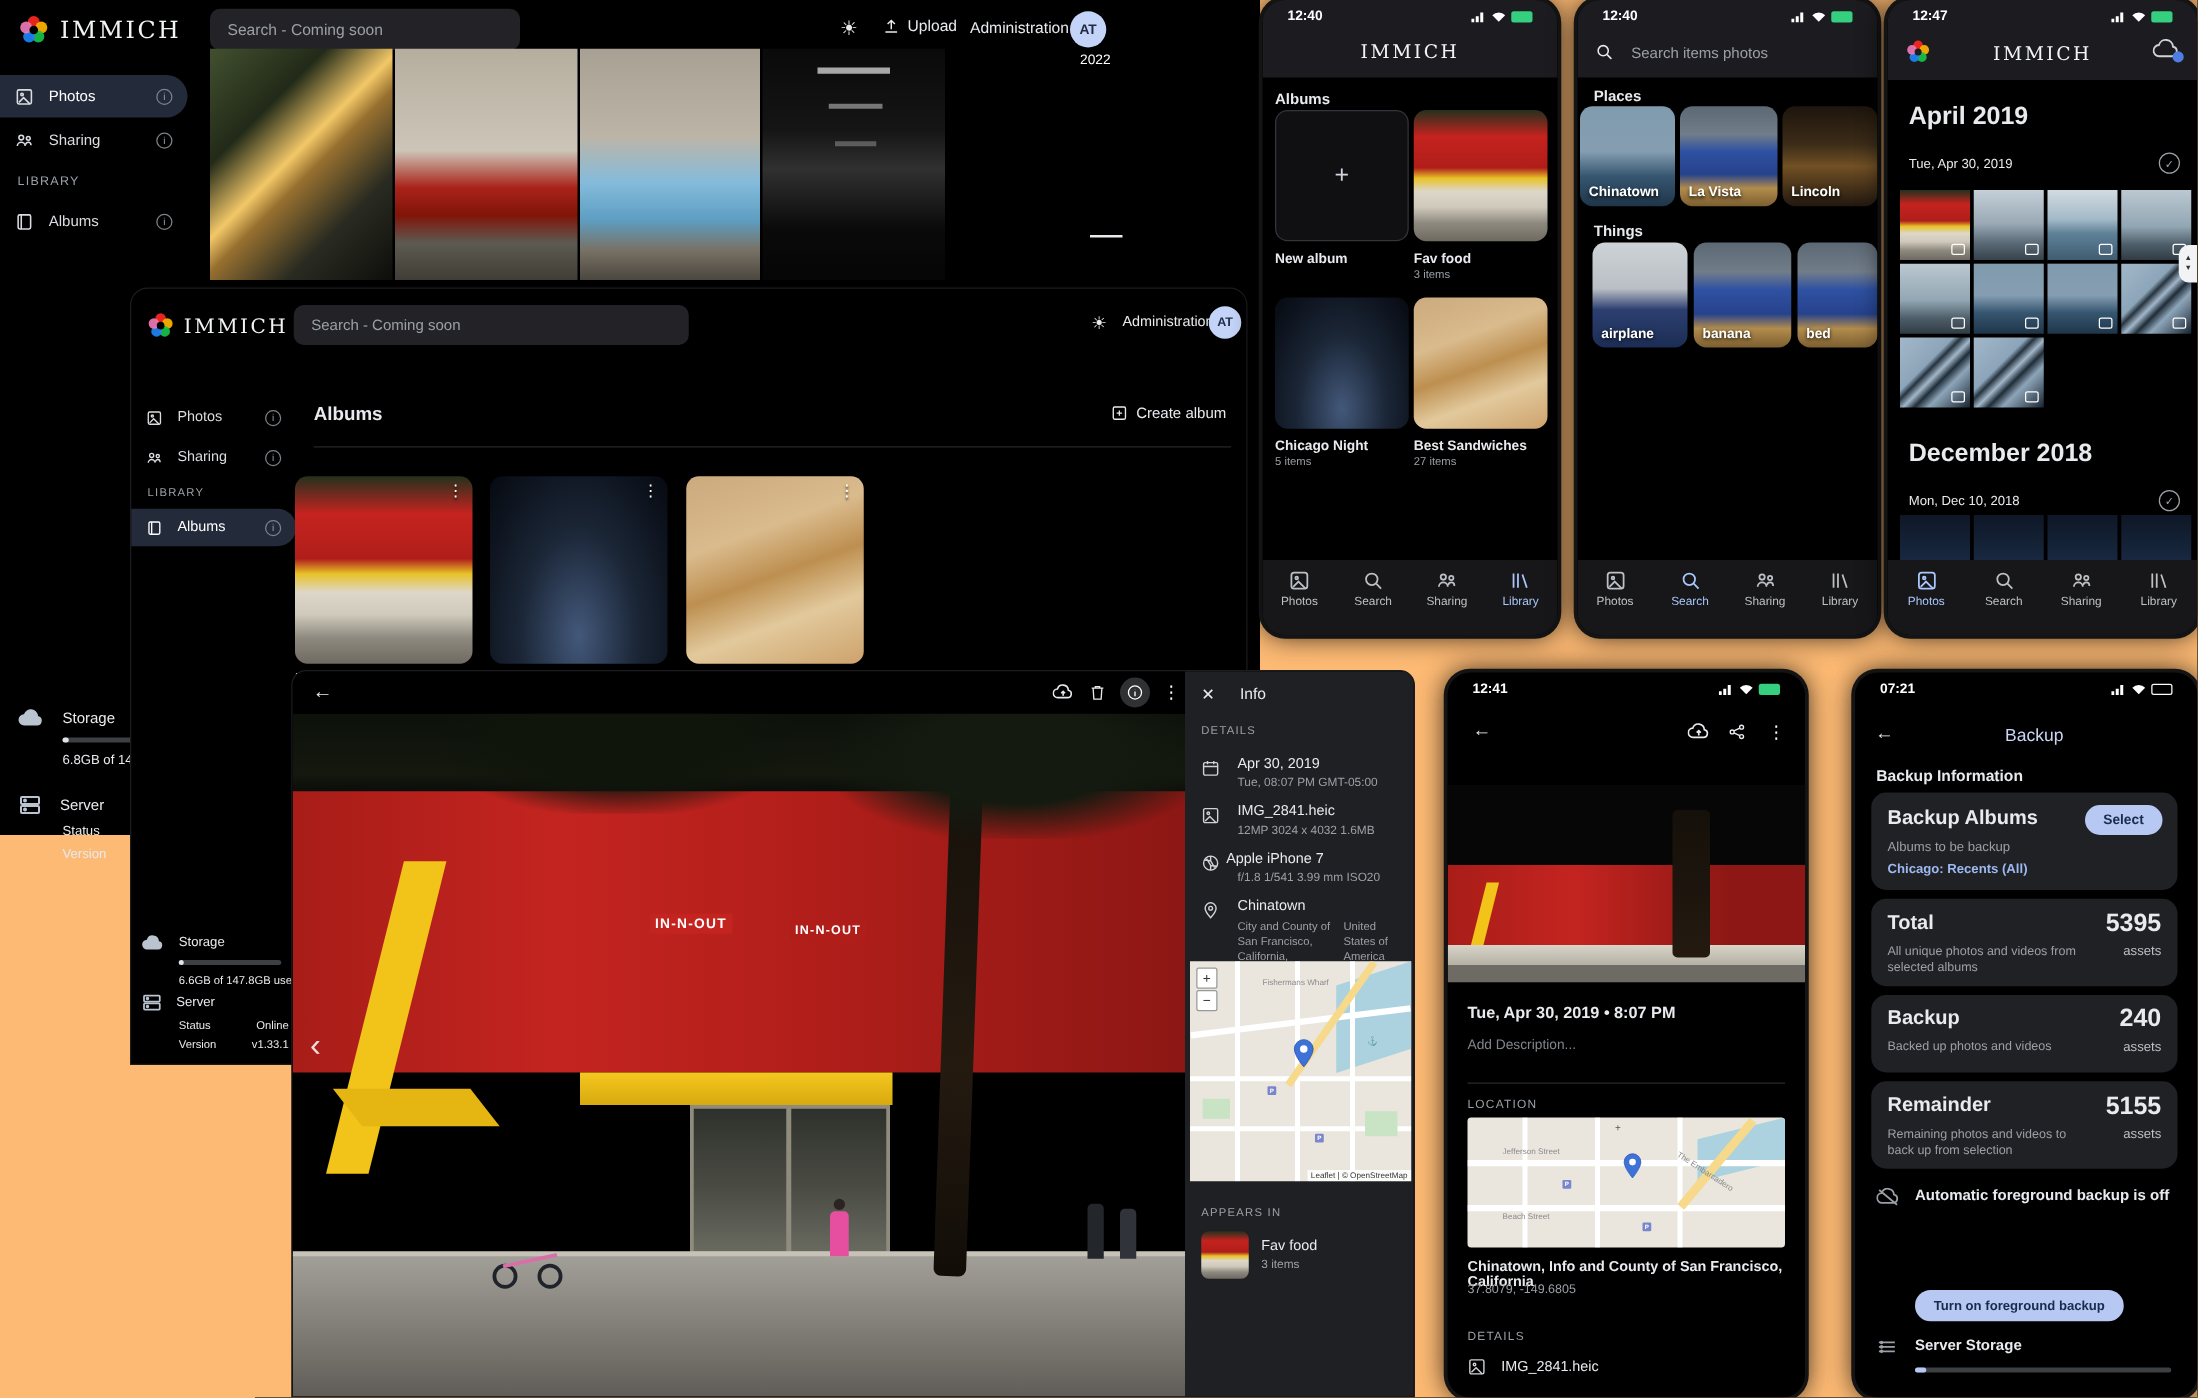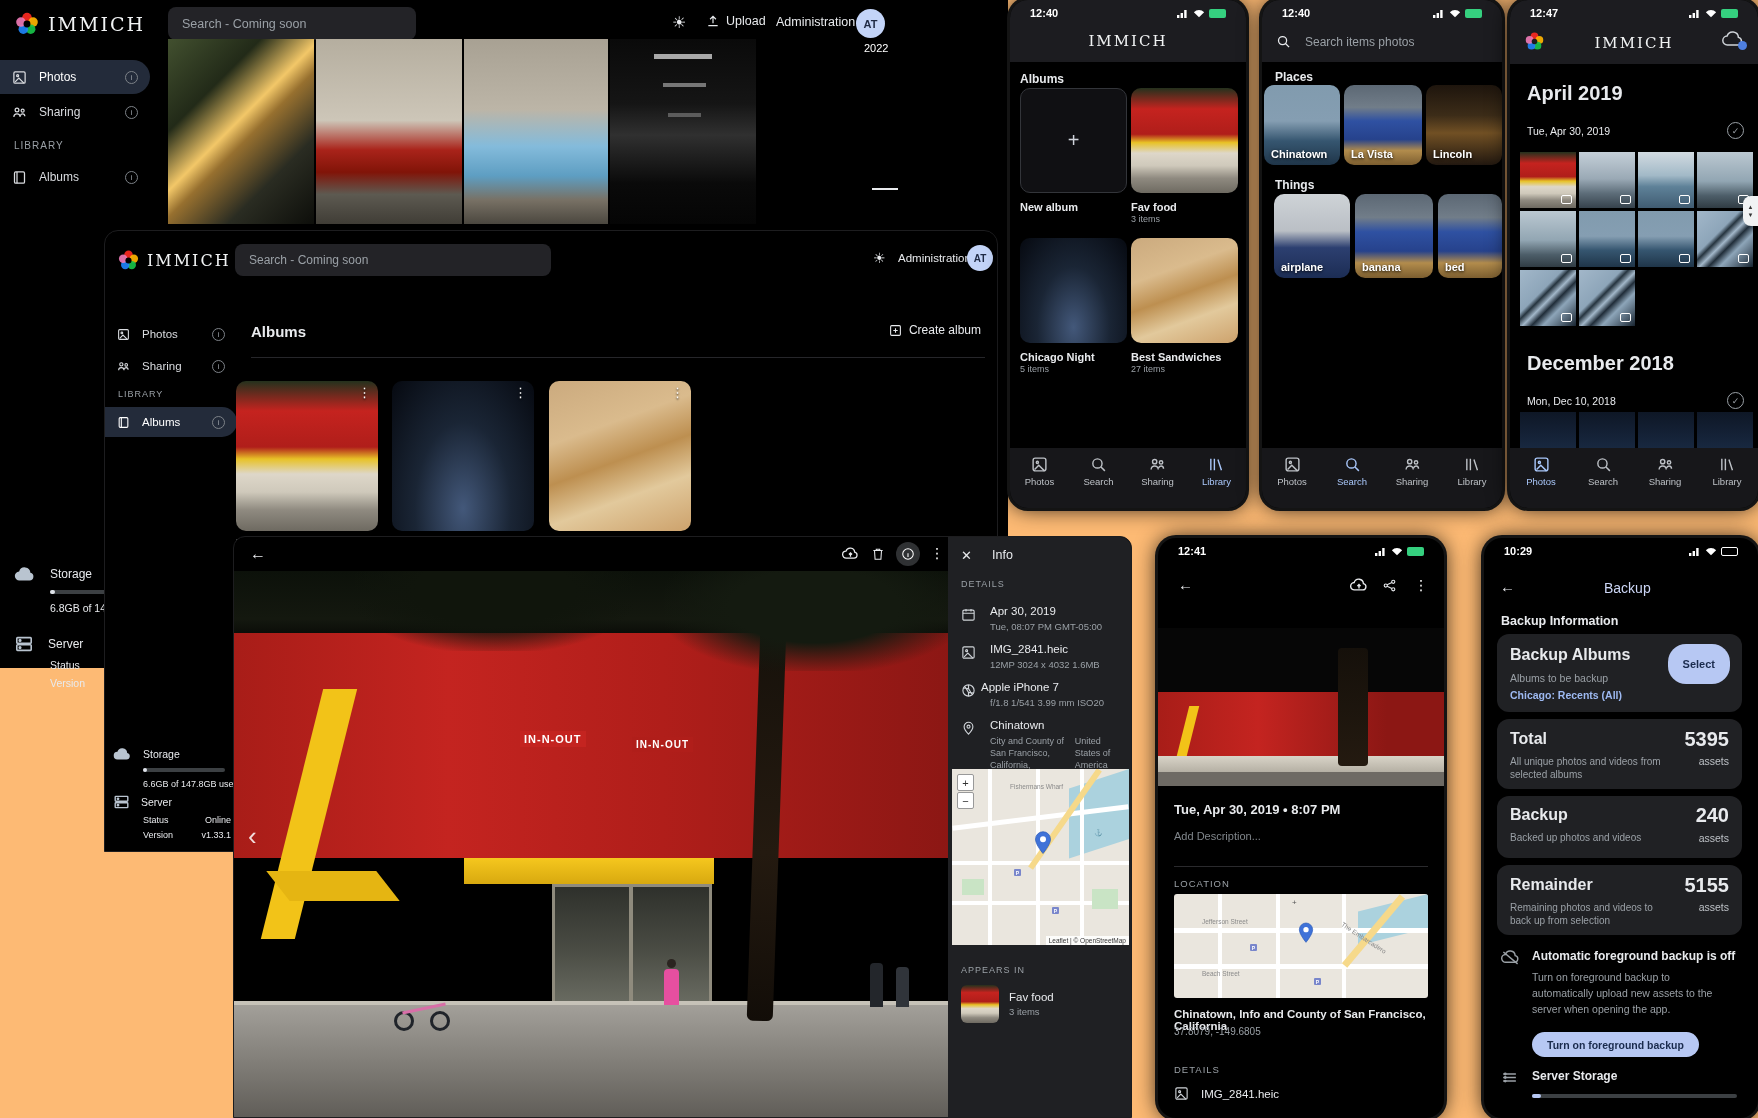--- a/index.html
+++ b/index.html
@@ -779,40 +779,40 @@
             <circle cx="9" cy="9" r="1.6"></circle>
             <path d="M5 19l6-6 8 8"></path>
           </svg>
         </span>
       <span class="white" style="font-size:11.5px;">IMG_2841.heic</span>
     </div>
   </div>
 
   <div class="phone" style="left:1484px;top:538px;width:274px;height:580px;">
     <div class="statusbar">
-      <span>10:29</span>
+      <span>07:21</span>
       <span class="sticons">
         <svg width="12" height="9" viewBox="0 0 12 9">
             <rect x="0" y="6" width="2.4" height="3" fill="#fff"></rect>
             <rect x="3.6" y="4" width="2.4" height="5" fill="#fff"></rect>
             <rect x="7.2" y="1" width="2.4" height="8" fill="#fff"></rect>
           </svg>
         <svg width="12" height="9" viewBox="0 0 14 10">
             <path d="M7 9.5 1 3.5a8.5 8.5 0 0 1 12 0z" fill="#fff"></path>
           </svg>
         <span style="display:inline-block;width:17px;height:9px;border:1px solid #fff;border-radius:2px;"></span>
       </span>
     </div>
     <span class="abs white" style="left:16px;top:40px;font-size:15px;">←</span>
     <div class="abs" style="left:120px;top:42px;font-size:14px;color:#ccd6f6;font-weight:500;">Backup</div>
     <div class="abs white" style="left:17px;top:76px;font-size:12.5px;font-weight:700;">Backup Information</div>
 
     <div class="card" style="left:13px;top:96px;width:245px;height:78px;">
       <div class="white" style="position:absolute;left:13px;top:12px;font-size:16px;font-weight:700;">Backup Albums</div>
-      <div class="pill" style="position:absolute;right:12px;top:10px;height:40px;padding:0 15px;font-size:11px;">
+      <div class="pill" style="position:absolute;right:12px;top:10px;height:24px;padding:0 15px;font-size:11px;">
           <span>Select</span>
         </div>
       <div class="gray" style="position:absolute;left:13px;top:38px;font-size:10.5px;">Albums to be backup</div>
       <div style="position:absolute;left:13px;top:55px;font-size:10.5px;font-weight:700;color:#9db9f1;">Chicago: Recents (All)</div>
     </div>
 
     <div class="card" style="left:13px;top:181px;width:245px;height:70px;">
       <div class="white" style="position:absolute;left:13px;top:11px;font-size:16px;font-weight:700;">Total</div>
       <div class="white" style="position:absolute;right:13px;top:9px;font-size:20px;font-weight:700;text-align:center;">5395</div>
       <div class="gray" style="position:absolute;left:13px;top:36px;width:155px;font-size:10px;line-height:1.3;">All unique photos and videos from selected albums</div>
@@ -833,21 +833,20 @@
       <div style="position:absolute;right:13px;top:36px;font-size:10.5px;color:#bdc1c6;">assets</div>
     </div>
 
     <span class="abs" style="left:17px;top:412px;">
         <svg width="19" height="15" viewBox="0 0 24 18" fill="none" stroke="#9aa0a6" stroke-width="1.8">
           <path d="M6 15h11a4.2 4.2 0 0 0 .9-8.3A6.3 6.3 0 0 0 5.6 5.2 4.6 4.6 0 0 0 6 15z"></path>
           <path d="M3 2l18 15"></path>
         </svg>
       </span>
     <div class="abs white" style="left:48px;top:411px;font-size:12px;font-weight:700;">Automatic foreground backup is off</div>
-    <div class="abs gray" style="left:48px;top:432px;width:198px;font-size:10.5px;line-height:1.5;">Turn on foreground backup to automatically upload new assets to the server when opening the app.</div>
     <div class="pill abs" style="left:48px;top:494px;height:25px;padding:0 15px;font-size:10.5px;display:inline-flex;">
         <span>Turn on foreground backup</span>
       </div>
 
     <span class="abs" style="left:17px;top:532px;">
         <svg width="17" height="15" viewBox="0 0 24 20" fill="none" stroke="#9aa0a6" stroke-width="2">
           <path d="M3 5h18M3 10h18M3 15h18"></path>
           <circle cx="6" cy="5" r="1" fill="#9aa0a6"></circle>
           <circle cx="6" cy="10" r="1" fill="#9aa0a6"></circle>
           <circle cx="6" cy="15" r="1" fill="#9aa0a6"></circle>

